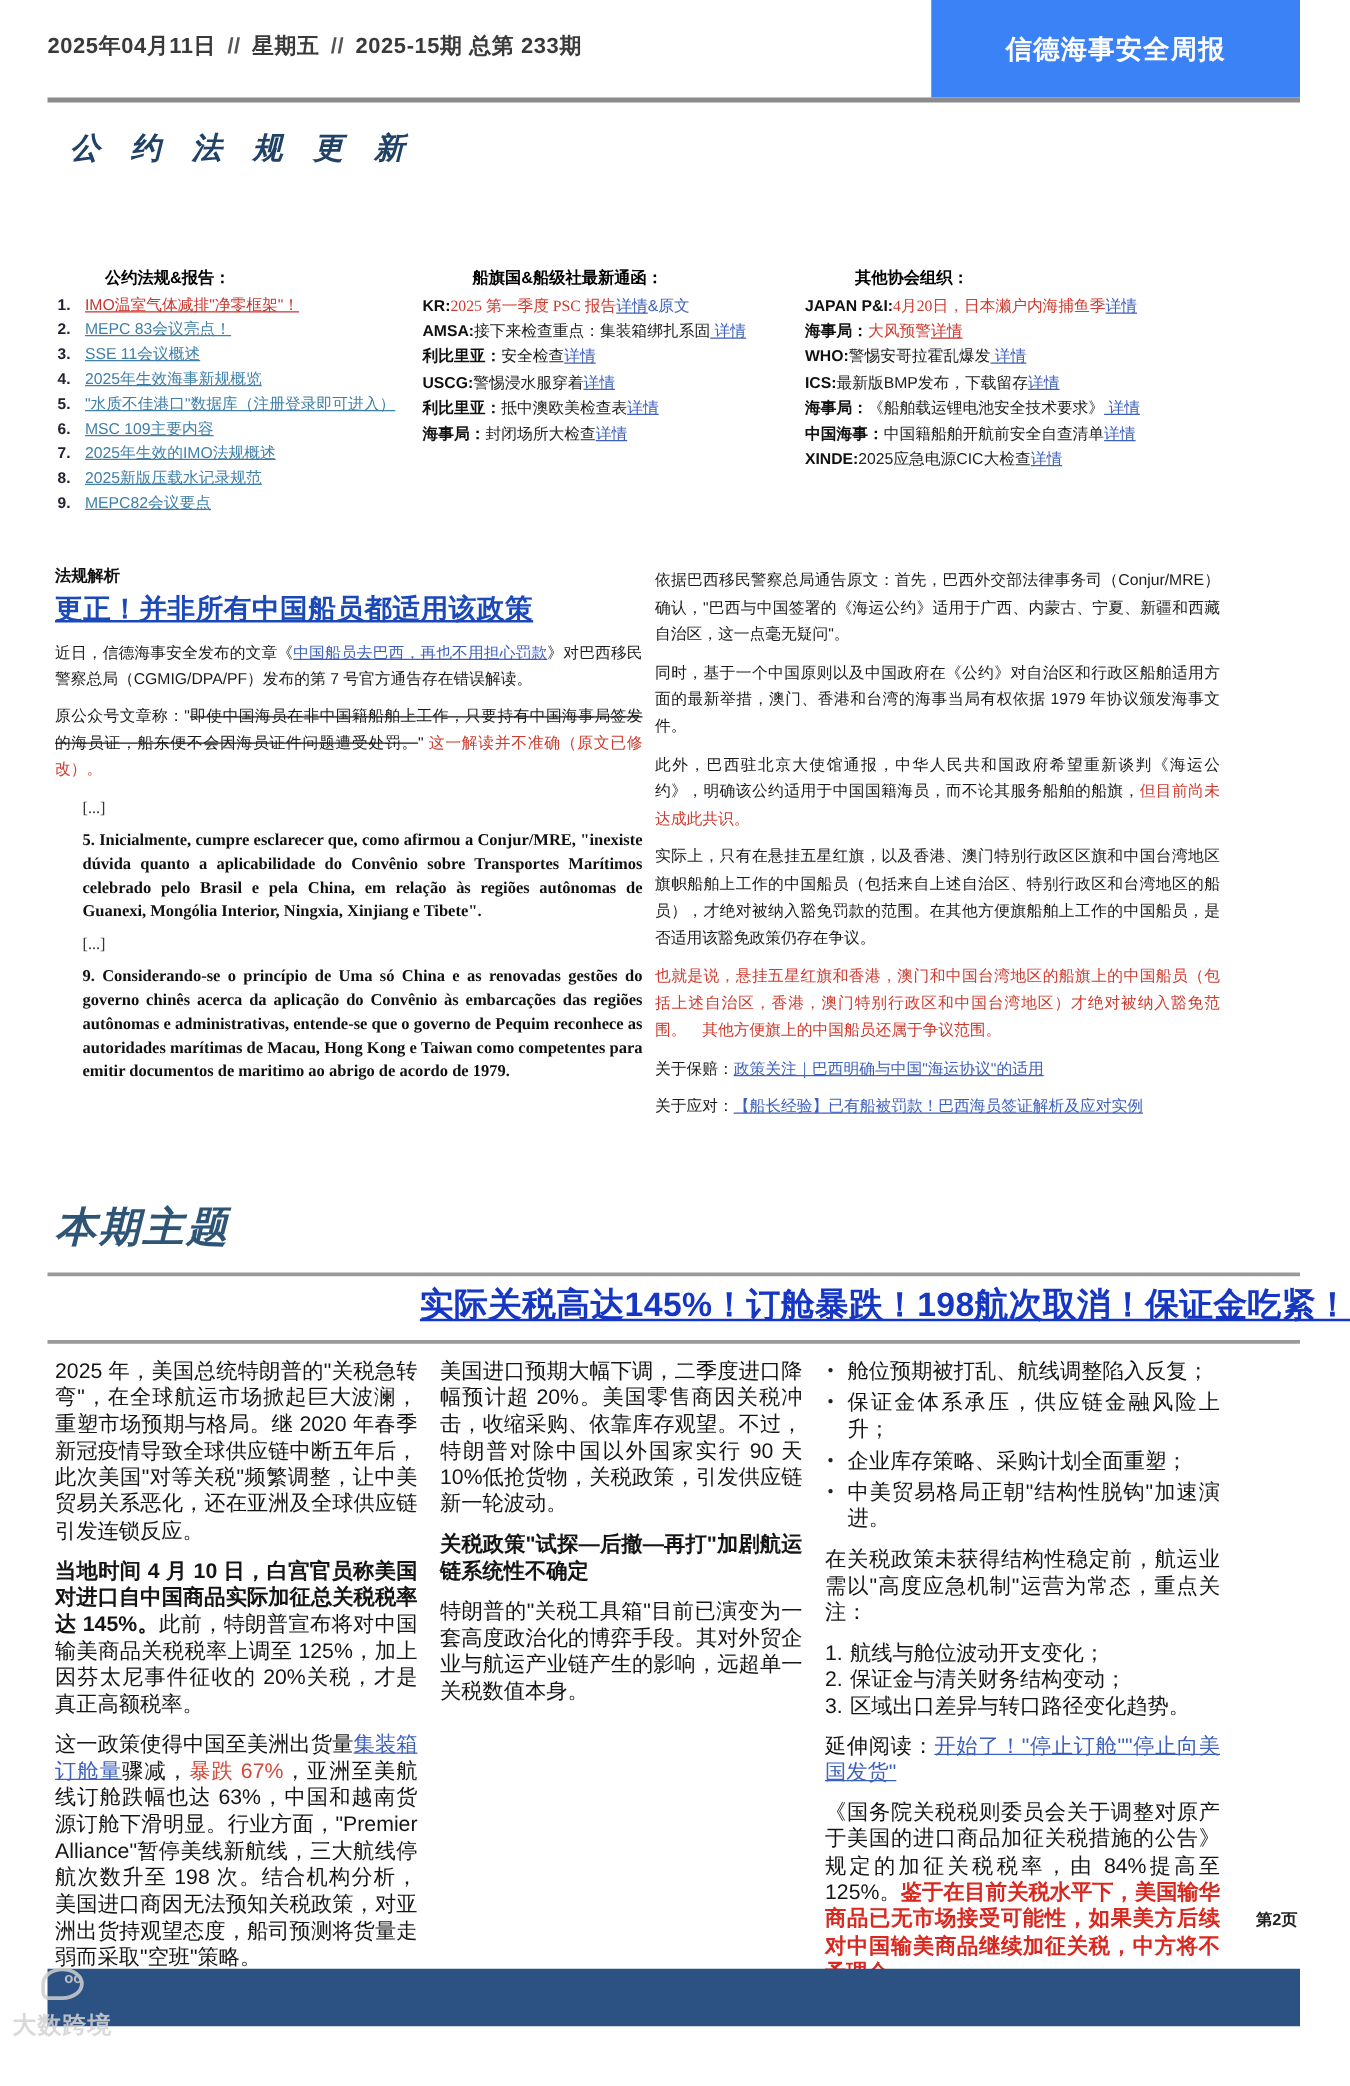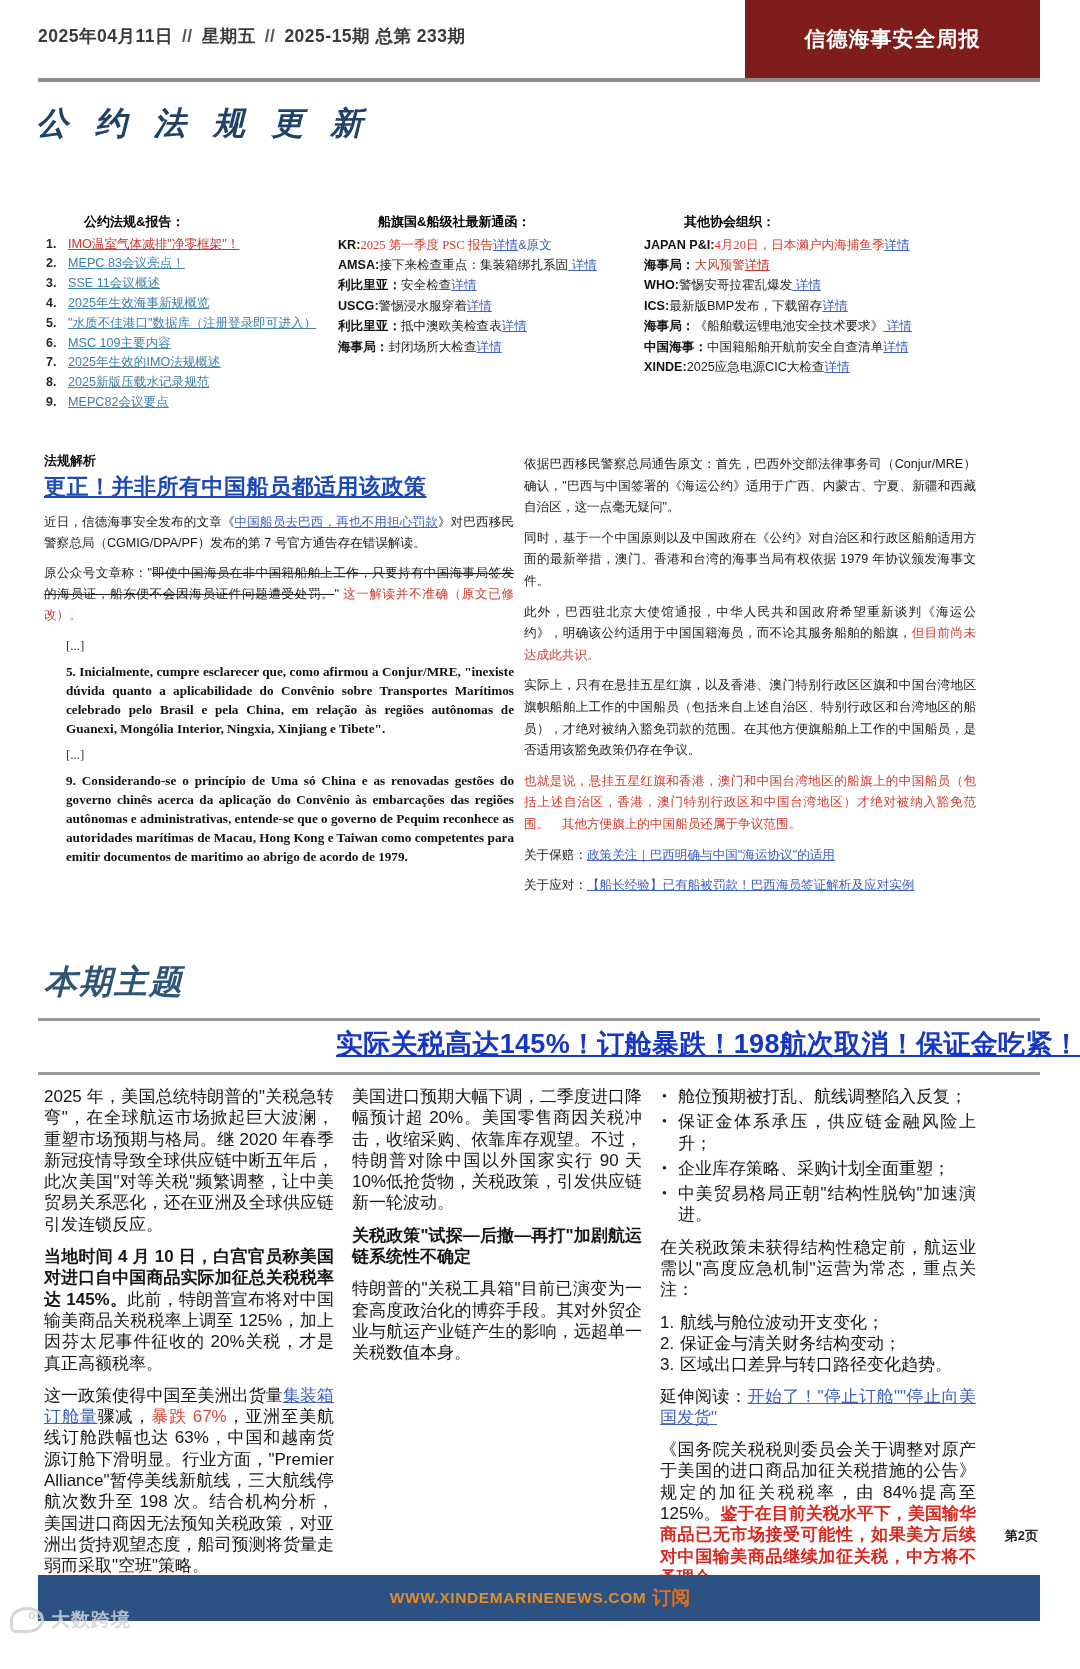--- a/index.html
+++ b/index.html
@@ -15,29 +15,29 @@
   
   .masthead { position: relative; height: 78px; }
   .issue-line {
     position: absolute; left: 38px; top: 24px;
     font-size: 17.5px; font-weight: 700; color: #3a3a3a;
     letter-spacing: .5px; white-space: nowrap;
   }
   .issue-line .sep { color:#555; margin: 0 9px; font-weight:700; }
   .brand-box {
     position: absolute; right: 40px; top: 0; width: 295px; height: 78px;
-    background: #7f1d1d; display:flex; align-items:center; justify-content:center;
+    background: #3b82f6; display:flex; align-items:center; justify-content:center;
   }
   .brand-box span { color:#fff; font-size: 21px; font-weight: 700; letter-spacing:1px; }
   .rule-gray { position:absolute; left:38px; right:40px; top:78px; height:4px; background:#8a8a8a; }
 
   
   .sec-title {
-    position:absolute; left:36px; top:102px;
-    font-size: 32px; font-weight: 800; font-style: italic;
+    position:absolute; left:56px; top:102px;
+    font-size: 24px; font-weight: 800; font-style: italic;
     color: #204267; letter-spacing: 9px;
   }
 
   
   .cols { position:absolute; left:0; top:212px; width:1080px; }
   .col { position:absolute; top:0; font-size:12.6px; line-height:19.6px; color:#222; }
   .col-1 { left:44px; width: 290px; }
   .col-2 { left:338px; width: 300px; }
   .col-3 { left:644px; width: 330px; }
   .col-head { font-weight:800; font-size:13px; color:#000; margin-bottom:3px;margin-left:40px; }
@@ -104,21 +104,21 @@
   ol.num li { counter-increment:n; position:relative; padding-left:20px; line-height:21.3px; }
   ol.num li::before { content: counter(n) "."; position:absolute; left:0; top:0; }
   .red-block { color:#d8281f; font-weight:800; line-height:21.4px; }
 
   
   .pageno { position:absolute; right:42px; bottom:124px; font-size:13px; font-weight:700; color:#222; }
   .footbar { position:absolute; left:38px; right:40px; bottom:48px; height:46px; background:#2c5183; }
   .foot-inner { position:absolute; left:0; right:0; bottom:48px; height:46px; display:flex; align-items:center; justify-content:center; gap:6px; }
   .foot-url { color:#e08c2a; font-size:15.5px; font-weight:700; letter-spacing:.6px; }
   .foot-sub { color:#e0701c; font-size:19px; font-weight:800; }
-  .wm { position:absolute; left:10px; bottom:36px; display:flex; align-items:center; gap:7px; opacity:.85; }
+  .wm { position:absolute; left:10px; bottom:36px; display:flex; align-items:center; gap:7px; opacity:.85;flex-direction:column; }
   .wm-logo { width:34px; height:26px; border:3px solid #cfcfcf; border-radius:50% 50% 50% 6px; position:relative; }
   .wm-logo::after { content:"oo"; position:absolute; right:-2px; top:-2px; font-size:12px; color:#cfcfcf; font-weight:800;}
   .wm-txt { font-size:19px; font-weight:800; color:#d3d3d3; letter-spacing:1px; }
 </style>
 </head>
 <body>
 
 <div class="page">
 
   <div class="masthead">
@@ -248,22 +248,18 @@
         <span>延伸阅读：</span><a class="lnk-i" href="#">开始了！"停止订舱""停止向美国发货"</a>
       </p>
       <p>
         <span>《国务院关税税则委员会关于调整对原产于美国的进口商品加征关税措施的公告》规定的加征关税税率，由 84%提高至 125%。</span><span class="red-block">鉴于在目前关税水平下，美国输华商品已无市场接受可能性，如果美方后续对中国输美商品继续加征关税，中方将不予理会。</span>
       </p>
     </div>
   </div>
 
   <div class="pageno">第2页</div>
   <div class="footbar"></div>
-  <div class="foot-inner">
-    <span class="foot-url">WWW.XINDEMARINENEWS.COM</span>
-    <span class="foot-sub">订阅</span>
-  </div>
   <div class="wm">
     <div class="wm-logo"></div>
     <div class="wm-txt">大数跨境</div>
   </div>
 
 </div>
 
 </body></html>

